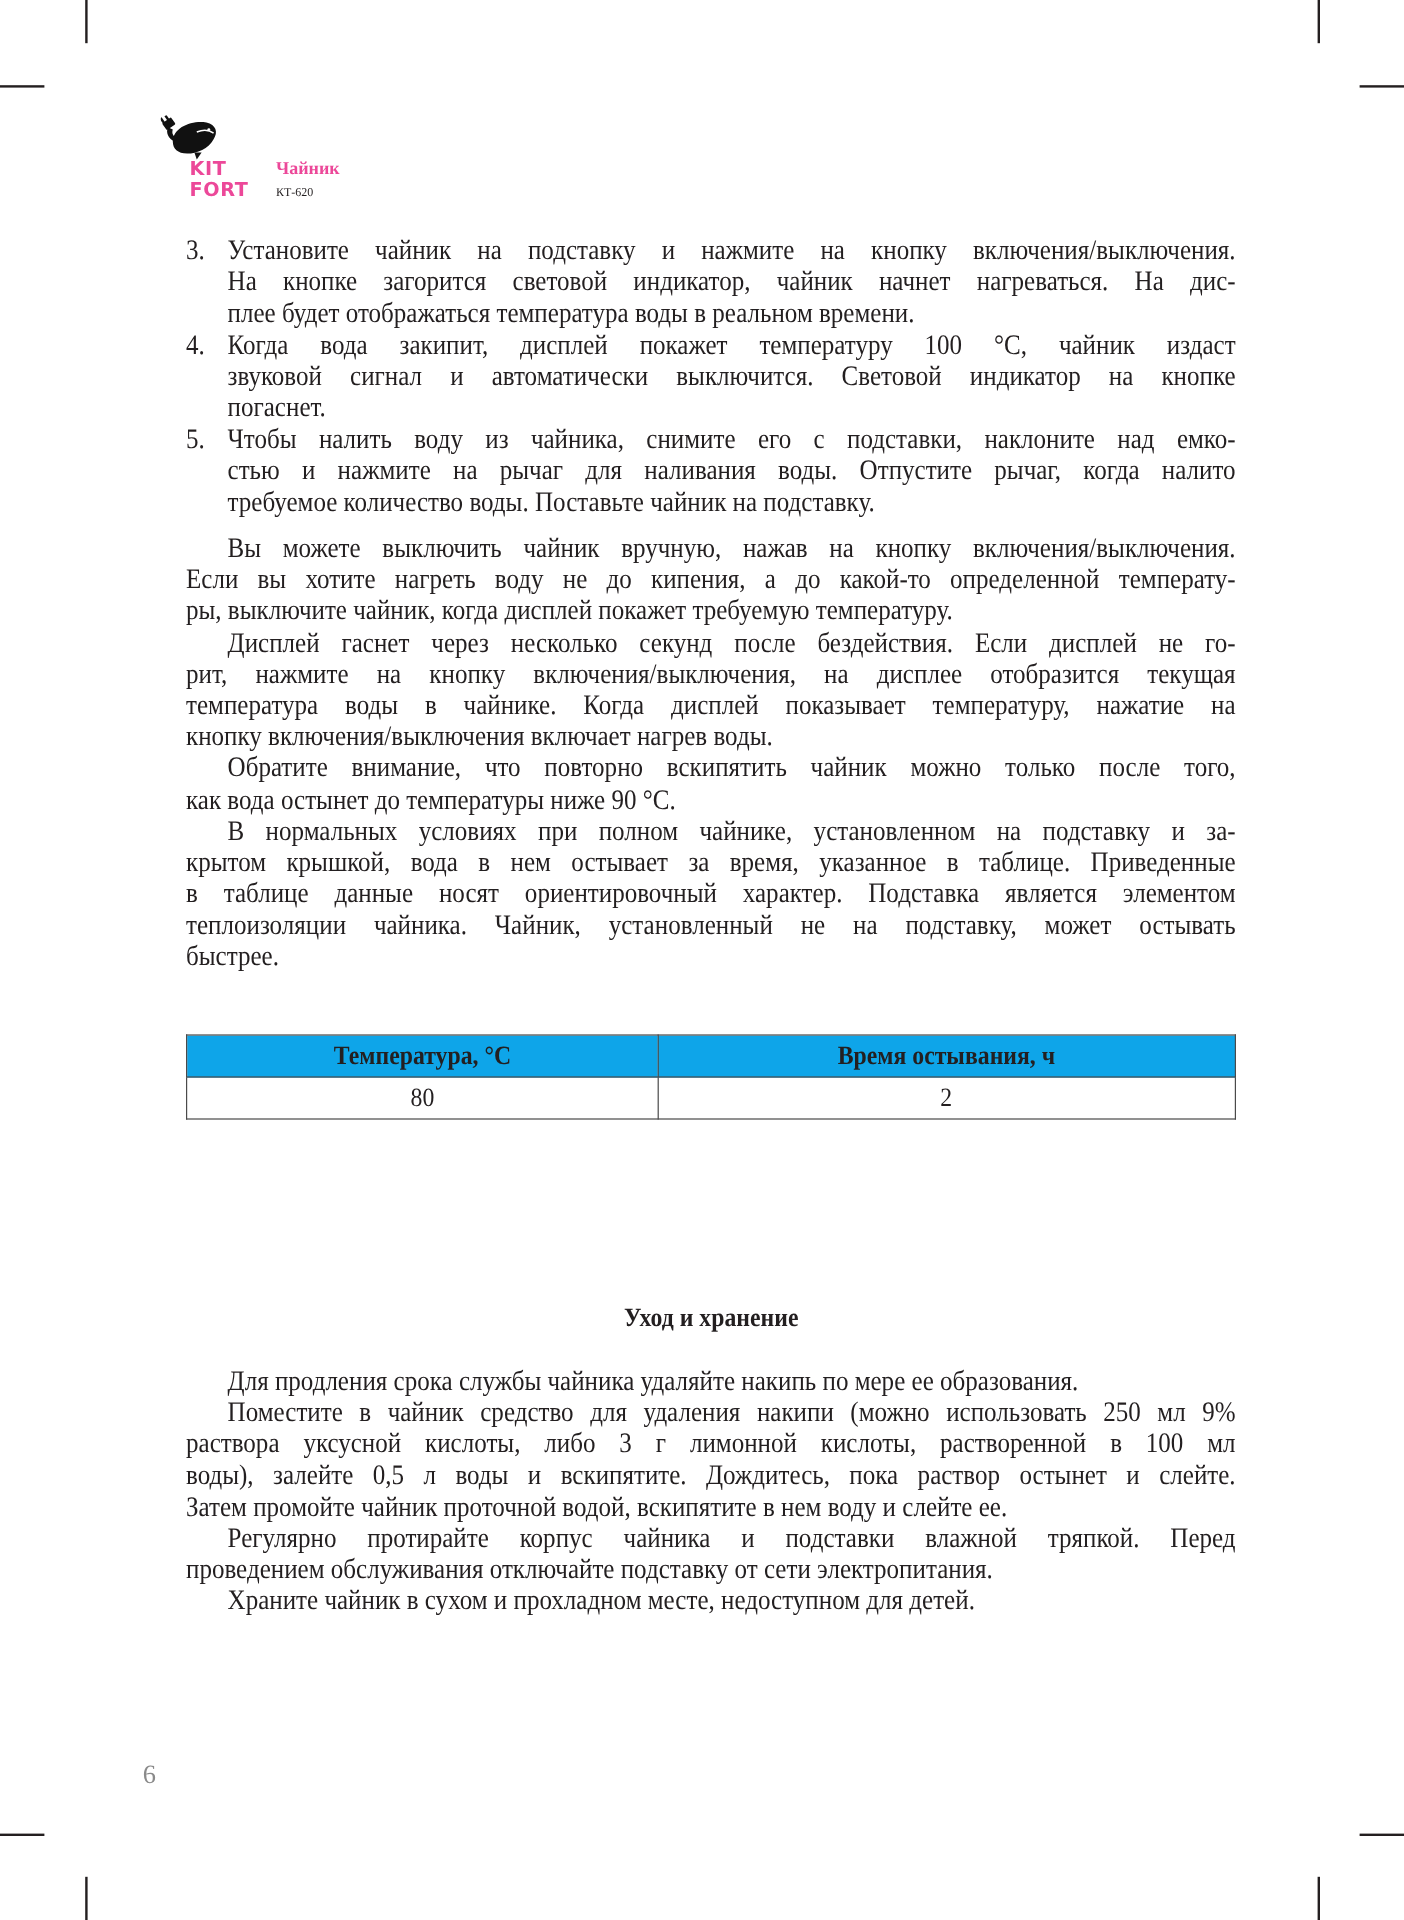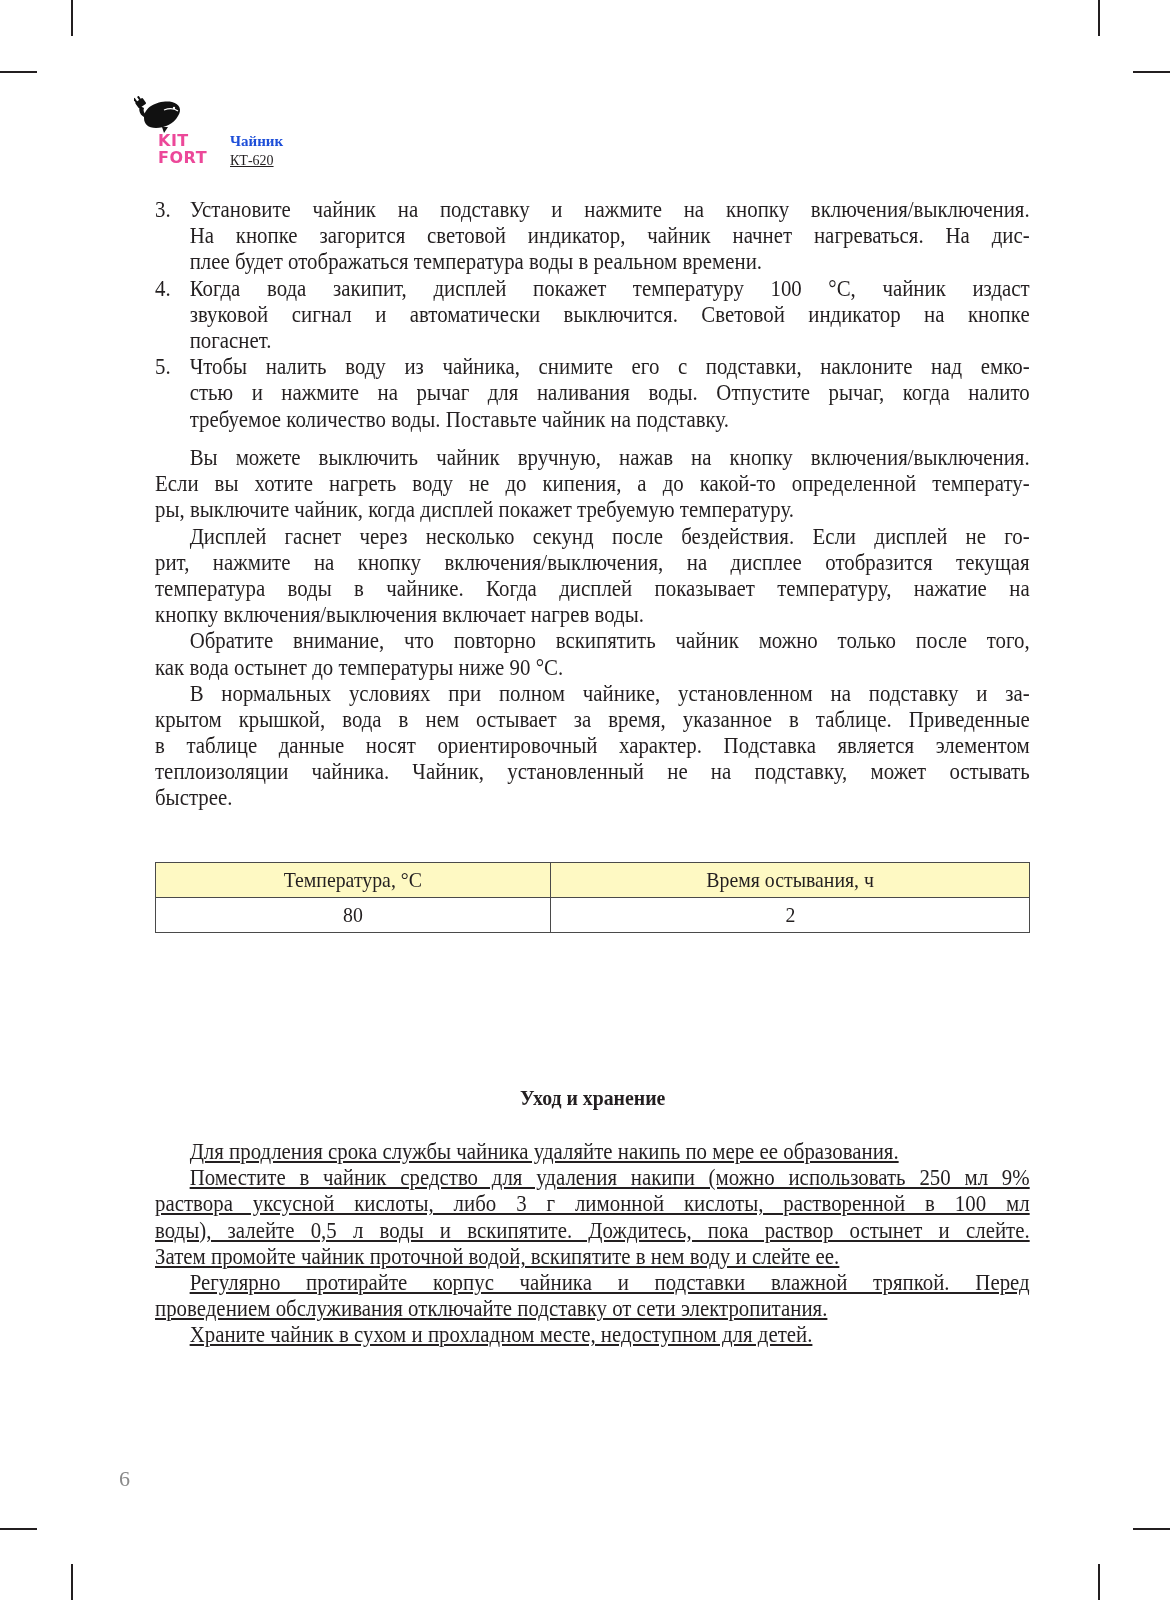--- a/index.html
+++ b/index.html
@@ -8,36 +8,36 @@
 
   .crop { position:absolute; background:#231f20; }
   .crop.v { width:1.5px; height:36px; }
   .crop.h { height:1.5px; width:37px; }
 
   .header { position:absolute; left:130px; top:96px; width:320px; height:80px; }
   .logo { position:absolute; left:4px; top:0; width:80px; height:74px; }
   .logo svg { position:absolute; left:0; top:0; }
   .logo-text { position:absolute; left:24px; top:36px; font-family:"DejaVu Sans", sans-serif;
                font-weight:bold; font-size:16px; line-height:17px; letter-spacing:0.5px; color:#ec4899; }
-  .doc-title { position:absolute; left:100px; top:36px; font-weight:bold; font-size:15px; line-height:18px; color:#1d4ed8; }
-  .doc-model { position:absolute; left:100px; top:56px; font-size:14px; line-height:18px; color:#231f20;text-decoration:underline; }
+  .doc-title { position:absolute; left:100px; top:36px; font-weight:bold; font-size:15px; line-height:18px; color:#ec4899; }
+  .doc-model { position:absolute; left:100px; top:56px; font-size:10px; line-height:18px; color:#231f20; }
 
   
   .block { position:absolute; left:155px; width:875px; overflow:visible; }
   .inner { width:985px; transform:scaleX(0.888); transform-origin:0 0; font-size:23.5px; }
   .line { height:26.2px; line-height:26.2px; white-space:nowrap; text-align:justify; text-align-last:justify; }
   .line.last { text-align-last:left; }
   .line.ind { padding-left:39px; }
   .li { position:relative; padding-left:39px; }
   .li .num { position:absolute; left:0; top:0; }
 
   table.cool { position:absolute; left:155px; top:862px; width:875px; border-collapse:collapse; }
   table.cool td, table.cool th { border:1.5px solid #4a4a4a; height:34px; padding:0; text-align:center;
         font-size:22px; }
-  table.cool th { background:#fef9c3; font-weight:normal; }
+  table.cool th { background:#0ea5e9; font-weight:bold; }
   table.cool .cell-text { display:inline-block; transform:scaleX(0.9); }
 
   .section-title { position:absolute; left:155px; width:875px; top:1082px; text-align:center;
         font-weight:bold; font-size:22px; line-height:32px; }
   .section-title span { display:inline-block; transform:scaleX(0.9); }
 
   .page-num { position:absolute; left:119px; top:1466px; font-size:22px; color:#8a8a8a; }
 </style>
 </head>
 <body>
@@ -138,21 +138,21 @@
       <td><span class="cell-text">80</span></td>
       <td><span class="cell-text">2</span></td>
     </tr>
   </tbody>
 </table>
 
 <div class="section-title">
   <span>Уход и хранение</span>
 </div>
 
-<div class="block" style="top:1138px;text-decoration:underline;">
+<div class="block" style="top:1138px;">
   <div class="inner" id="para2-inner">
       <div>
         <div class="line  ind last">Для продления срока службы чайника удаляйте накипь по мере ее образования.</div>
       </div>
       <div>
         <div class="line  ind">Поместите в чайник средство для удаления накипи (можно использовать 250 мл 9%</div>
         <div class="line ">раствора уксусной кислоты, либо 3 г лимонной кислоты, растворенной в 100 мл</div>
         <div class="line ">воды), залейте 0,5 л воды и вскипятите. Дождитесь, пока раствор остынет и слейте.</div>
         <div class="line  last">Затем промойте чайник проточной водой, вскипятите в нем воду и слейте ее.</div>
       </div>

